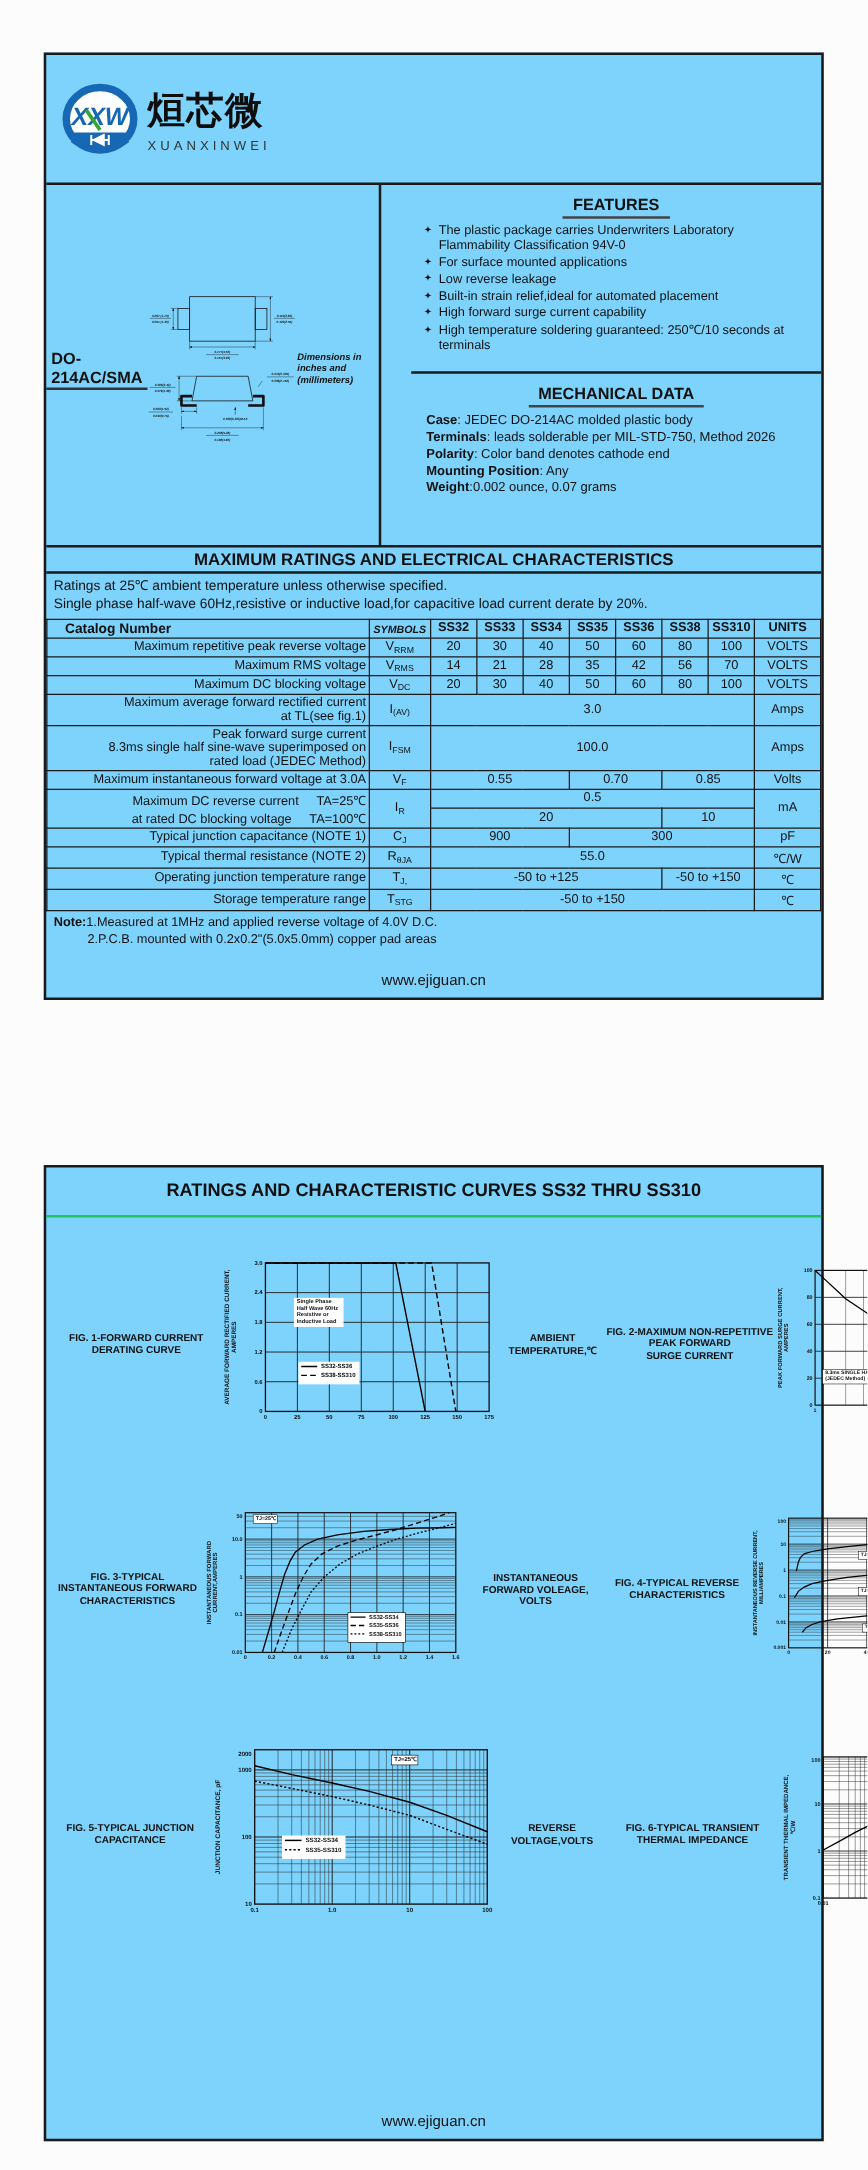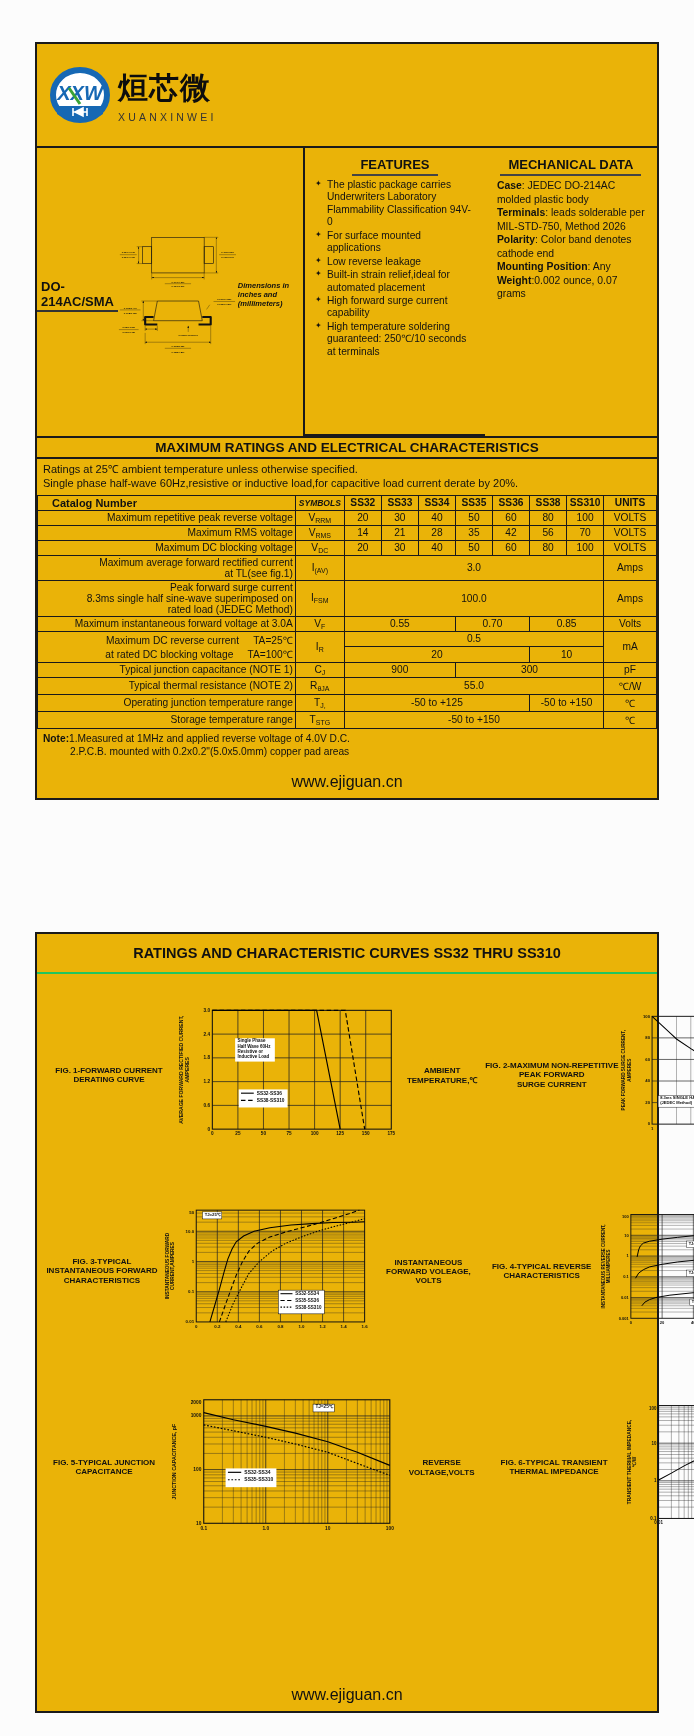--- a/index.html
+++ b/index.html
@@ -1,39 +1,39 @@
 <!DOCTYPE html>
 <html><head>
 <meta charset="utf-8">
 <style>
   html,body{margin:0;padding:0;background:#fcfcfc;}
   body{width:694px;font-family:"Liberation Sans",sans-serif;color:#111;}
   .canvas{position:relative;width:694px;height:1736px;background:#fcfcfc;overflow:hidden;}
-  .sheet{position:absolute;left:35px;width:624px;border:2px solid #1a1a1a;background:#eab308;box-sizing:border-box;}
+  .sheet{position:absolute;left:35px;width:624px;border:2px solid #1a1a1a;background:#7dd3fc;box-sizing:border-box;}
   .page1{top:42px;height:758px;}
   .page2{top:932px;height:781px;}
 
   
   .hdr{display:flex;height:102px;border-bottom:2px solid #1a1a1a;}
   .logo{width:252px;display:flex;align-items:center;gap:7px;padding-left:12px;box-sizing:border-box;}
   .logo-mark svg{display:block;}
   .logo-text{display:flex;flex-direction:column;}
   .logo-cn{font-size:30px;font-weight:bold;letter-spacing:1px;color:#0d0d0d;font-family:"DejaVu Sans","Liberation Sans",sans-serif;}
   .logo-en{font-size:10.5px;letter-spacing:3.2px;color:#333;margin-top:2px;}
   .hdr-right{flex:1;display:flex;flex-direction:column;align-items:center;justify-content:center;padding-top:2px;}
   .part-title{font-size:27px;font-weight:bold;letter-spacing:.5px;border-bottom:3px solid #111;padding:0 22px 3px;}
   .part-sub{font-size:11.5px;font-weight:bold;margin-top:9px;}
   .part-sub2{font-size:10.5px;font-style:italic;margin-top:3px;color:#222;}
 
   
   .mid{display:flex;border-bottom:2px solid #1a1a1a;height:288px;}
   .pkg{width:268px;border-right:2px solid #1a1a1a;box-sizing:border-box;display:flex;flex-direction:row;align-items:center;padding-top:4px;}
   .pkg-title{font-size:13px;font-weight:bold;border-bottom:2px solid #333;padding:0 4px 1px;margin:4px 0 2px;}
   .pkg-caption{font-size:7.5px;font-weight:bold;font-style:italic;margin-top:1px;}
-  .right-col{flex:1;display:flex;flex-direction:row;}
+  .right-col{flex:1;display:flex;flex-direction:column;padding-left:24px;}
   .features{border-bottom:2px solid #1a1a1a;padding:4px 10px 6px;flex:1.08;}
   .mech{padding:4px 12px 4px;flex:1;}
   .sec-title{text-align:center;margin:3px 0 6px;}
   .sec-title span{font-size:13px;font-weight:bold;border-bottom:2px solid #444;padding:0 8px 2px;}
   .feat-list{list-style:none;margin:0;padding:0;font-size:10.2px;line-height:1.22;}
   .feat-list li{position:relative;padding-left:12px;margin-bottom:1px;}
   .feat-list .bullet{position:absolute;left:0;top:0;font-size:8px;}
   .mech-item{font-size:10.4px;line-height:1.3;}
   .mech-item b{font-weight:bold;}
 
@@ -42,21 +42,21 @@
   .ratings-notes{font-size:11px;line-height:1.3;padding:3px 6px 4px;}
   table.rt{width:100%;border-collapse:collapse;font-size:10.2px;table-layout:fixed;}
   table.rt td,table.rt th{border:1px solid #1a1a1a;padding:1px 2px;text-align:center;vertical-align:middle;overflow:hidden;}
   table.rt .lbl{text-align:right;padding-left:5px;}
   table.rt th.cat{text-align:left;padding-left:14px;font-weight:bold;font-size:11px;}
   table.rt th.symh{font-style:italic;font-weight:bold;font-size:8.5px;}
   table.rt th{font-weight:bold;}
   .sub{font-size:7px;vertical-align:-2px;}
   .notes{font-size:10.2px;padding:3px 6px;line-height:1.35;}
   .notes .ind{padding-left:27px;}
-  .footer{position:absolute;bottom:7px;left:0;right:0;text-align:center;font-size:16px;}
+  .footer{position:absolute;bottom:7px;left:0;right:0;text-align:center;font-size:12px;}
 
   
   .p2-title{border-bottom:2px solid #22c55e;text-align:center;font-weight:bold;font-size:14.5px;padding:11px 0;}
   .figs{display:grid;grid-template-columns:1fr 1fr;padding:8px 4px 0;row-gap:10px;}
   .figure{display:flex;align-items:center;}
   .fig-title{font-size:8px;font-weight:bold;text-align:center;line-height:1.15;min-height:18px;display:flex;flex-direction:column;justify-content:flex-end;}
   .fig-xlabel{font-size:8px;font-weight:bold;text-align:center;line-height:1.15;margin-top:1px;}
   svg text{font-family:"Liberation Sans",sans-serif;}
   .dim{font-size:5.3px;font-weight:bold;font-style:italic;fill:#111;}
 </style>

